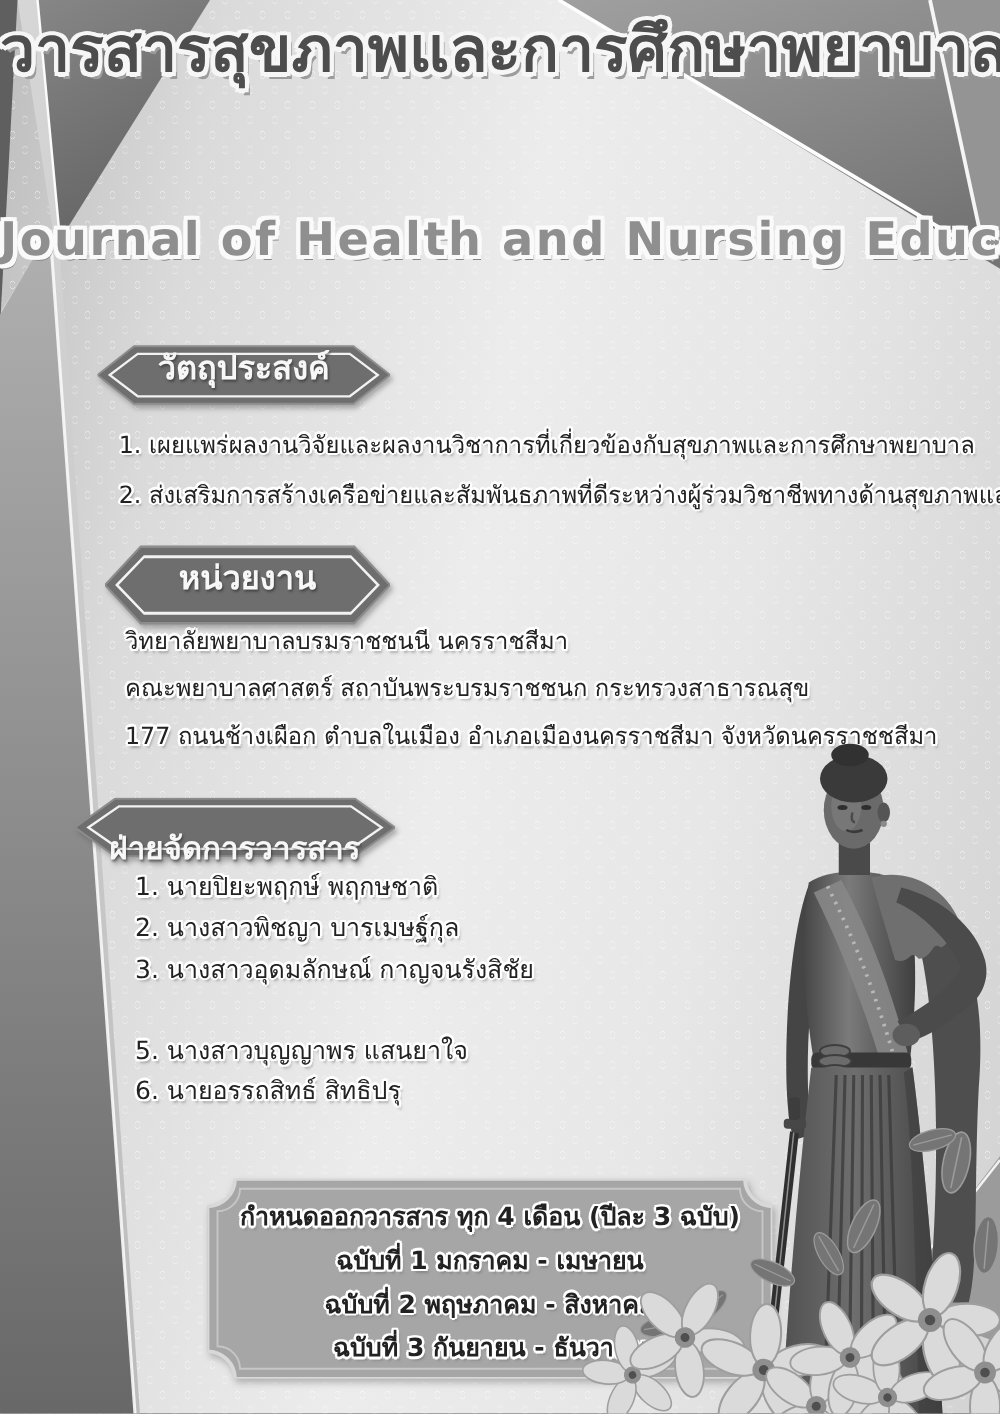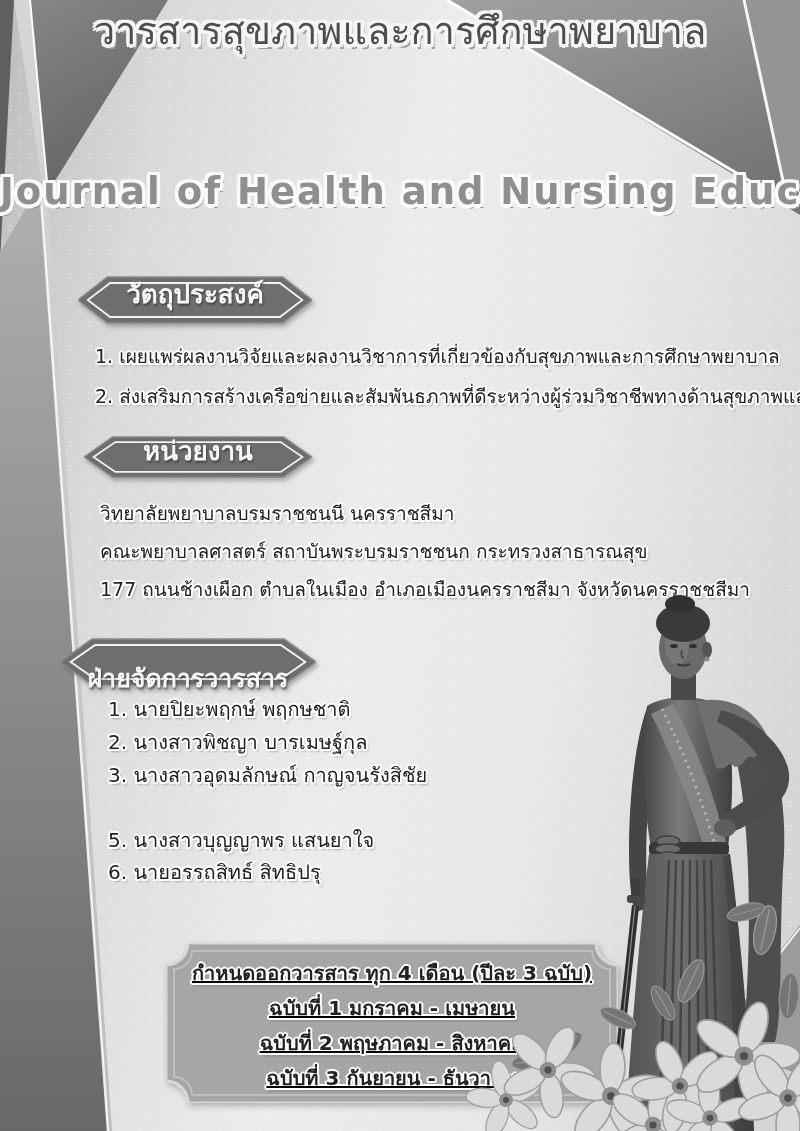--- a/index.html
+++ b/index.html
@@ -25,21 +25,21 @@
   .halo{
     color:#222;
     text-shadow:
       -1.5px -1.5px 0 #fff, 1.5px -1.5px 0 #fff, -1.5px 1.5px 0 #fff, 1.5px 1.5px 0 #fff,
       0 -2px 0 #fff, 0 2px 0 #fff, -2px 0 0 #fff, 2px 0 0 #fff,
       2px 3px 2px rgba(110,110,110,.55);
   }
   .title-th{
     position:absolute;left:0;right:0;top:94;z-index:2;
     text-align:center;white-space:nowrap;
-    font-size:38px;font-weight:normal;color:#4d4d4d;
+    font-size:50px;font-weight:bold;color:#4d4d4d;
     text-shadow:
       -3px -3px 0 #f6f6f6, 3px -3px 0 #f6f6f6, -3px 3px 0 #f6f6f6, 3px 3px 0 #f6f6f6,
       0 -3.5px 0 #f6f6f6, 0 3.5px 0 #f6f6f6, -3.5px 0 0 #f6f6f6, 3.5px 0 0 #f6f6f6,
       4px 5px 0 #9c9c9c;
   }
   .title-en{
     position:absolute;left:0;right:0;top:170px;z-index:2;
     text-align:center;white-space:nowrap;
     font-size:37px;font-weight:bold;letter-spacing:2px;color:#8f8f8f;
     text-shadow:
@@ -49,34 +49,34 @@
   }
   .badge{position:absolute;z-index:2;filter:drop-shadow(2px 3px 2px rgba(90,90,90,.45));}
   .badge svg{position:absolute;inset:0;width:100%;height:100%;}
   .badge .lbl{
     position:absolute;inset:0;display:flex;align-items:center;justify-content:center;
     color:#f7f7f7;font-weight:bold;
     text-shadow:1px 2px 2px rgba(40,40,40,.6);
     padding-bottom:14px;box-sizing:border-box;
   }
   .b1{left:78px;top:276px;width:234px;height:48px;}  .b1 .lbl{font-size:26px;}
-  .b2{left:84px;top:436px;width:228px;height:42px;}  .b2 .lbl{font-size:26px;}
+  .b2{left:84px;top:436px;width:228px;height:64px;}  .b2 .lbl{font-size:26px;}
   .b3{left:60px;top:638px;width:256px;height:48px;}  .b3 .lbl{font-size:25px;margin-top:40px;}
   .bodytext{position:absolute;z-index:2;font-size:19px;line-height:26px;white-space:nowrap;}
   .obj1{left:95px;top:343px;}
   .obj2{left:95px;top:383px;}
   .org1{left:100px;top:500px;}
   .org2{left:100px;top:538px;}
   .org3{left:100px;top:576px;}
   .mgmt{font-size:20px;}
   .m1{left:108px;top:696px;} .m2{left:108px;top:729px;} .m3{left:108px;top:762px;text-align:right;}
   .m4{left:108px;top:794px;} .m5{left:108px;top:827px;} .m6{left:108px;top:859px;}
   .plaque{position:absolute;left:166px;top:943px;width:452px;height:160px;z-index:3;}
   .plaque svg{position:absolute;inset:0;width:100%;height:100%;filter:drop-shadow(2px 3px 3px rgba(90,90,90,.4));}
-  .plaque .ptext{position:absolute;inset:0;padding-top:13px;box-sizing:border-box;text-align:center;text-decoration:underline;}
+  .plaque .ptext{position:absolute;inset:0;padding-top:13px;box-sizing:border-box;text-align:center;}
   .sched-line{font-size:20px;font-weight:bold;line-height:35px;}
   .statue{position:absolute;left:585px;top:590px;width:215px;height:541px;z-index:4;}
   .flowers{position:absolute;left:448px;top:878px;width:352px;height:253px;z-index:5;}
 </style>
 </head>
 <body>
 
 <div class="page">
 
   <svg class="bg-shards" viewBox="0 0 800 1131">

